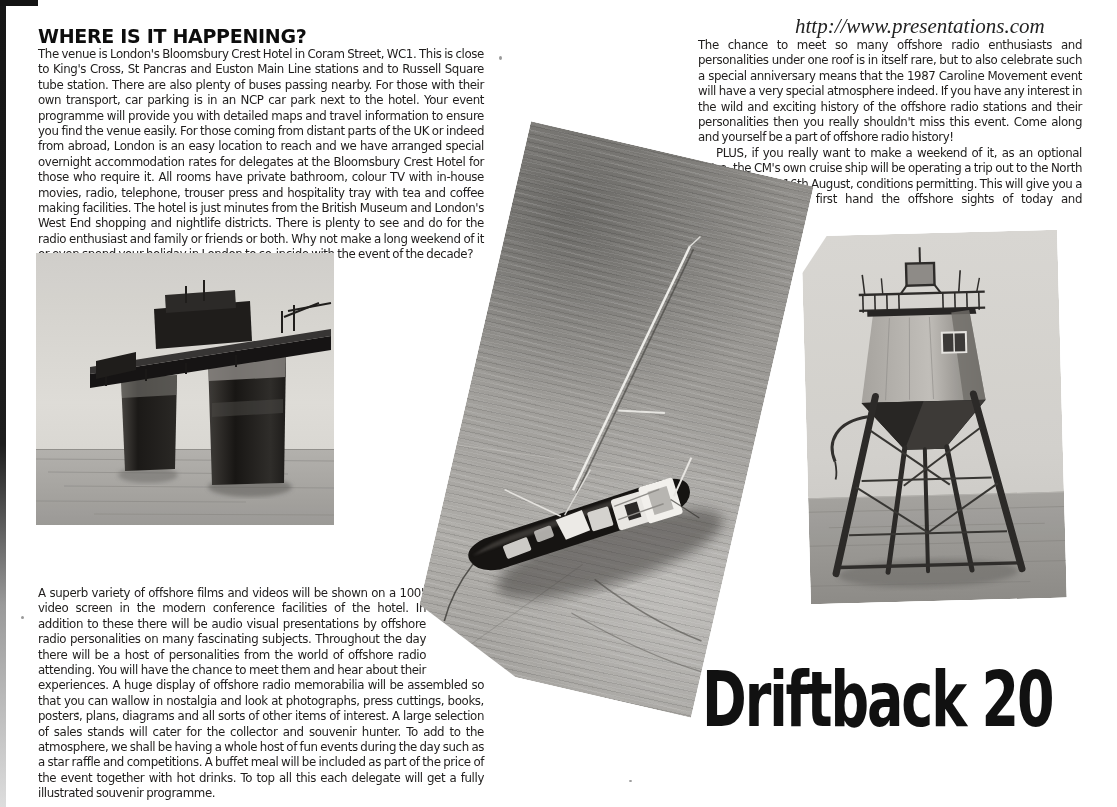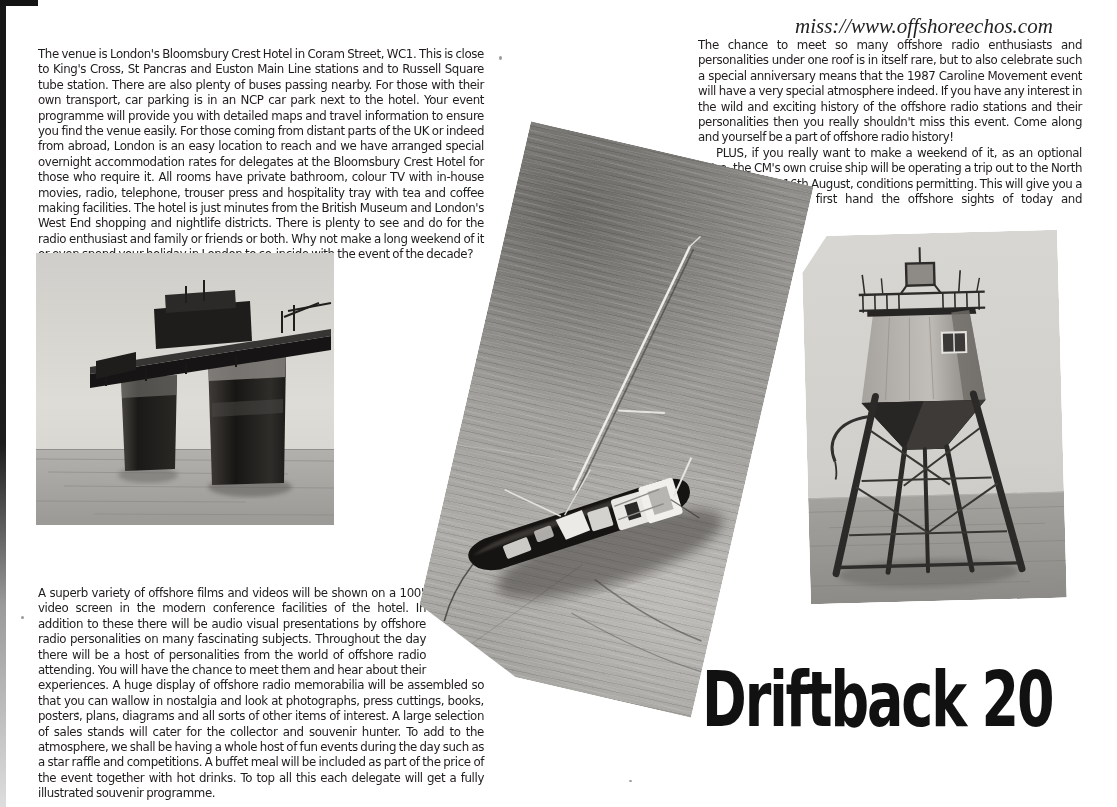--- a/index.html
+++ b/index.html
@@ -50,22 +50,23 @@
 
 <div class="page">
 
   <div class="scan-edge-left"></div>
   <div class="scan-edge-top"></div>
   <div class="speck" style="left:499px;top:56px;width:3px;height:4px;"></div>
   <div class="speck" style="left:21px;top:616px;width:3px;height:3px;"></div>
   <div class="speck" style="left:76px;top:712px;width:3px;height:3px;"></div>
   <div class="speck" style="left:629px;top:780px;width:3px;height:2px;"></div>
 
-  <div class="url" style="left:795px;top:14px;">miss://www.offshoreechos.com</div>
-
+  <div class="url" style="left:795px;top:14px;">http://www.presentations.com</div>
+
+  <div class="headline" style="left:38px;top:27px;">WHERE IS IT HAPPENING?</div>
 
   <div class="bodytext" style="left:38px;top:47px;width:446px;">
     <p>The venue is London's Bloomsbury Crest Hotel in Coram Street, WC1. This is close to King's Cross, St Pancras and Euston Main Line stations and to Russell Square tube station. There are also plenty of buses passing nearby. For those with their own transport, car parking is in an NCP car park next to the hotel. Your event programme will provide you with detailed maps and travel information to ensure you find the venue easily. For those coming from distant parts of the UK or indeed from abroad, London is an easy location to reach and we have arranged special overnight accommodation rates for delegates at the Bloomsbury Crest Hotel for those who require it. All rooms have private bathroom, colour TV with in-house movies, radio, telephone, trouser press and hospitality tray with tea and coffee making facilities. The hotel is just minutes from the British Museum and London's West End shopping and nightlife districts. There is plenty to see and do for the radio enthusiast and family or friends or both. Why not make a long weekend of it or even spend your holiday in London to co-incide with the event of the decade?</p>
   </div>
 
 
   <div class="bodytext" style="left:38px;top:586px;width:446px;">
     <div class="float-spacer"></div>
     <p>A superb variety of offshore films and videos will be shown on a 100" video screen in the modern conference facilities of the hotel. In addition to these there will be audio visual presentations by offshore radio personalities on many fascinating subjects. Throughout the day there will be a host of personalities from the world of offshore radio attending. You will have the chance to meet them and hear about their experiences. A huge display of offshore radio memorabilia will be assembled so that you can wallow in nostalgia and look at photographs, press cuttings, books, posters, plans, diagrams and all sorts of other items of interest. A large selection of sales stands will cater for the collector and souvenir hunter. To add to the atmosphere, we shall be having a whole host of fun events during the day such as a star raffle and competitions. A buffet meal will be included as part of the price of the event together with hot drinks. To top all this each delegate will get a fully illustrated souvenir programme.</p>
   </div>

